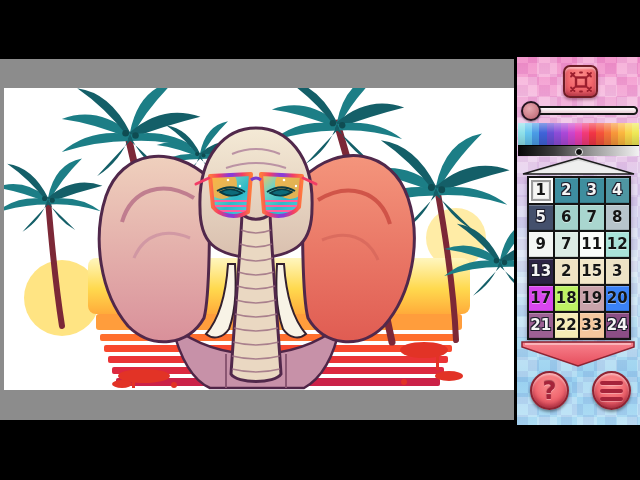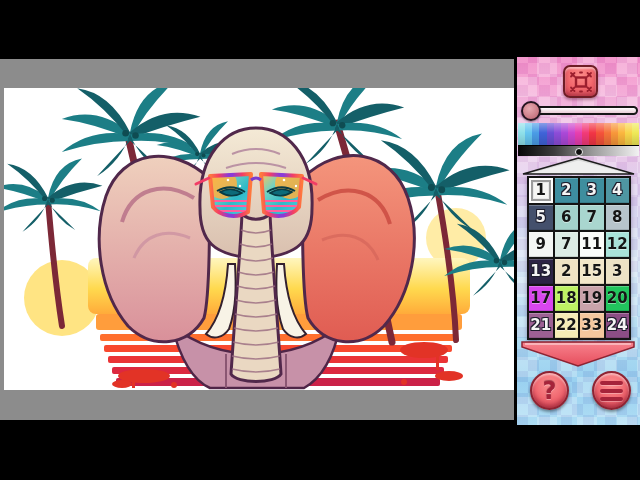--- a/index.html
+++ b/index.html
@@ -289,21 +289,21 @@
         <div class="cell dark-text" style="background: rgb(220, 236, 229);">7</div>
         <div class="cell dark-text" style="background: rgb(251, 253, 251);">11</div>
         <div class="cell dark-text" style="background: rgb(169, 227, 218);">12</div>
         <div class="cell light-text" style="background: rgb(44, 35, 69);">13</div>
         <div class="cell dark-text" style="background: rgb(239, 227, 196);">2</div>
         <div class="cell dark-text" style="background: rgb(242, 231, 202);">15</div>
         <div class="cell dark-text" style="background: rgb(236, 226, 197);">3</div>
         <div class="cell dark-text" style="background: #d946ef;">17</div>
         <div class="cell dark-text" style="background: #bef264;">18</div>
         <div class="cell dark-text" style="background: rgb(201, 163, 171);">19</div>
-        <div class="cell dark-text" style="background: #22c55e;">20</div>
+        <div class="cell dark-text" style="background: #3b82f6;">20</div>
         <div class="cell light-text" style="background: rgb(157, 96, 148);">21</div>
         <div class="cell dark-text" style="background: rgb(245, 236, 182);">22</div>
         <div class="cell dark-text" style="background: rgb(243, 199, 158);">33</div>
         <div class="cell light-text" style="background: rgb(140, 78, 133);">24</div>
       </div>
 
     <svg class="arrow-banner" viewBox="0 0 114 26">
       <defs>
         <linearGradient id="arrGrad" x1="0" y1="0" x2="0" y2="1">
           <stop offset="0" stop-color="#f8838e"></stop>

